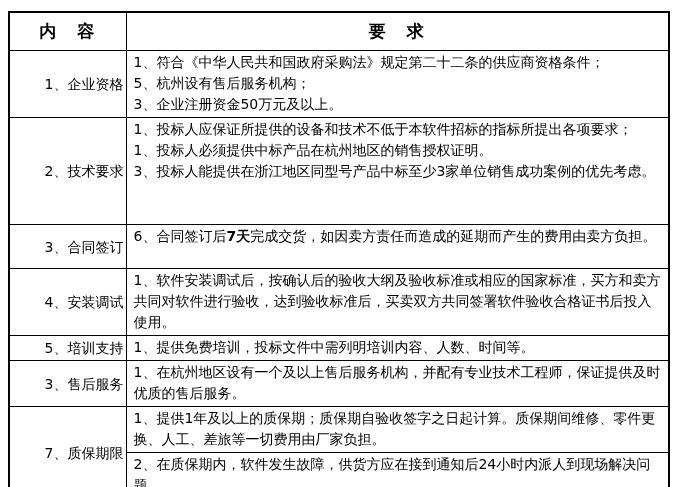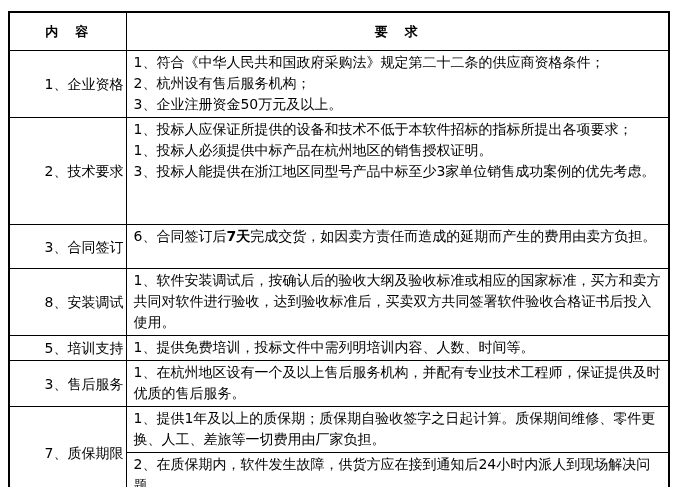--- a/index.html
+++ b/index.html
@@ -30,21 +30,21 @@
   }
   col.c1 { width: 117px; }
   col.c2 { width: 543px; }
   th, td {
     border: 1px solid #000000;
     margin: 0;
     overflow: hidden;
   }
   th.hdr {
     height: 35px;
-    font-size: 13px;
+    font-size: 17px;
     font-weight: bold;
     text-align: center;
     vertical-align: middle;
     letter-spacing: 2px;
   }
   td.lbl {
     font-size: 14px;
     text-align: right;
     vertical-align: middle;
     padding: 0 2px 0 6px;
@@ -83,21 +83,21 @@
     <tbody>
         <tr>
       <th class="hdr">内　容</th>
       <th class="hdr">要　求</th>
     </tr>
 
     <tr class="r1">
       <td class="lbl">1、企业资格</td>
       <td class="req">
         <span class="item">1、符合《中华人民共和国政府采购法》规定第二十二条的供应商资格条件；</span>
-        <span class="item">2、杭州设有售后服务机构；</span>
+        <span class="item">5、杭州设有售后服务机构；</span>
         <span class="item">3、企业注册资金50万元及以上。</span>
       </td>
     </tr>
 
     <tr class="r2">
       <td class="lbl">2、技术要求</td>
       <td class="req">
         <span class="item">1、投标人应保证所提供的设备和技术不低于本软件招标的指标所提出各项要求；</span>
         <span class="item">1、投标人必须提供中标产品在杭州地区的销售授权证明。</span>
         <span class="item">3、投标人能提供在浙江地区同型号产品中标至少3家单位销售成功案例的优先考虑。</span>
@@ -105,21 +105,21 @@
     </tr>
 
     <tr class="r3">
       <td class="lbl">3、合同签订</td>
       <td class="req">
         <span class="item"><span>6、合同签订后</span><span class="em">7天</span><span>完成交货，如因卖方责任而造成的延期而产生的费用由卖方负担。</span></span>
       </td>
     </tr>
 
     <tr class="r4">
-      <td class="lbl">8、安装调试</td>
+      <td class="lbl">4、安装调试</td>
       <td class="req">
         <span class="item">1、软件安装调试后，按确认后的验收大纲及验收标准或相应的国家标准，买方和卖方共同对软件进行验收，达到验收标准后，买卖双方共同签署软件验收合格证书后投入使用。</span>
       </td>
     </tr>
 
     <tr class="r5">
       <td class="lbl">5、培训支持</td>
       <td class="req">
         <span class="item">1、提供免费培训，投标文件中需列明培训内容、人数、时间等。</span>
       </td>

